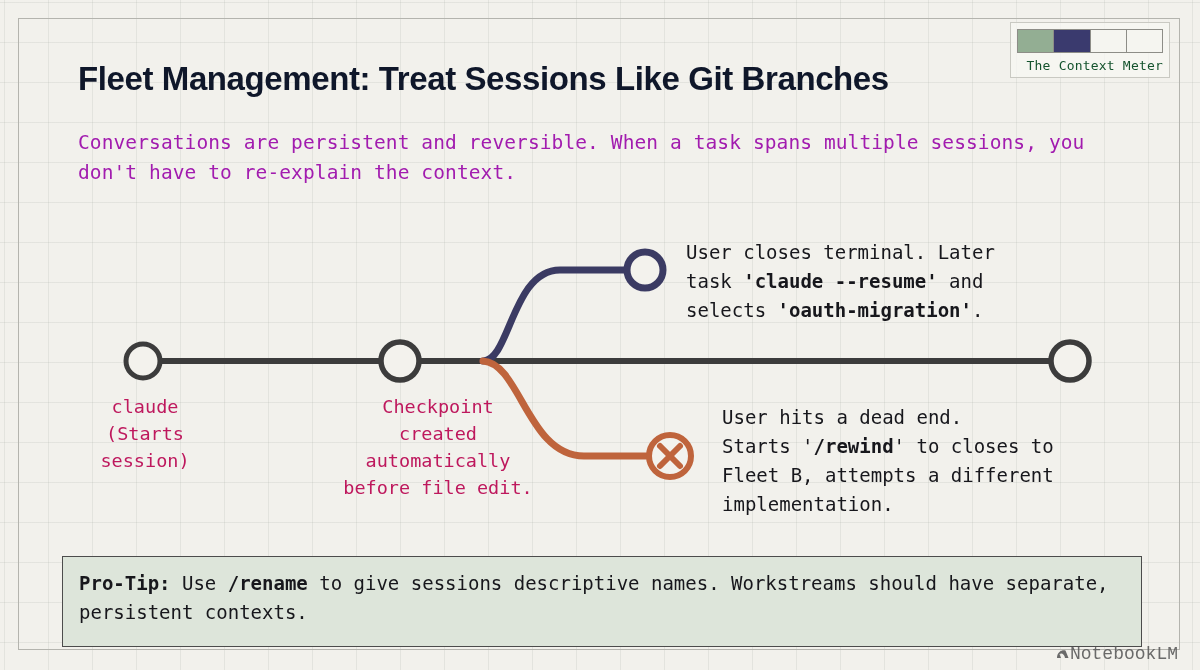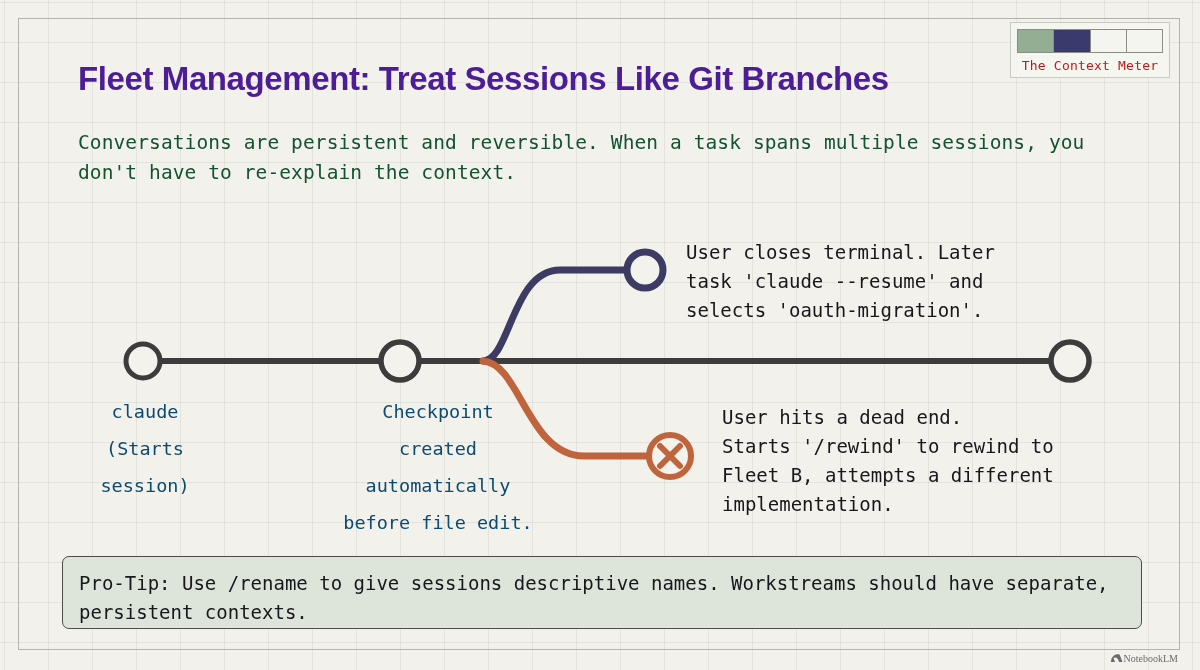--- a/index.html
+++ b/index.html
@@ -29,21 +29,21 @@
     pointer-events:none;
   }
   
   #title{
     position:absolute;
     left:78px;top:60px;
     font-family:"Liberation Sans", sans-serif;
     font-weight:bold;
     font-size:33px;
     letter-spacing:-0.4px;
-    color:#4c1d95;
+    color:#0f172a;
     white-space:nowrap;
   }
   
   #meter-box{
     position:absolute;
     right:30px;top:22px;
     width:160px;
     padding:6px 6px 4px 6px;
     box-sizing:border-box;
     border:1px solid #c9c9c2;
@@ -54,82 +54,83 @@
     display:flex;
     height:24px;
     border:1px solid #8d8d87;
     box-sizing:border-box;
   }
   #meter-bar .seg{flex:1 1 0;border-right:1px solid #8d8d87;}
   #meter-bar .seg:last-child{border-right:none;}
   #meter-label{
     margin-top:5px;
     font-size:13px;
-    color:#b91c1c;
+    color:#14532d;
     letter-spacing:0.2px;
     white-space:nowrap;
+    text-align:right;
   }
   
   #intro{
     position:absolute;
     left:78px;top:128px;
     width:1010px;
     font-size:19.5px;
     line-height:30px;
-    color:#14532d;
+    color:#a21caf;
     letter-spacing:0.1px;
   }
   
   #diagram{
     position:absolute;
     left:0;top:0;
     width:1200px;height:670px;
     pointer-events:none;
   }
   
   .nodelabel{
     position:absolute;
     font-size:18.5px;
-    line-height:37px;
-    color:#0c4a6e;
+    line-height:27px;
+    color:#be185d;
     white-space:pre;
   }
   #label-a{left:60px;top:393px;width:170px;text-align:center;}
   #label-b{left:313px;top:393px;width:250px;text-align:center;}
   .annot{
     position:absolute;
     font-size:19px;
     line-height:29px;
     color:#17171c;
     white-space:pre-wrap;
   }
   #annot-top{left:686px;top:238px;width:420px;}
   #annot-bottom{left:722px;top:403px;width:400px;}
-  .annot b, .tip b{font-weight:normal;}
+  .annot b, .tip b{font-weight:bold;}
   
   #protip{
     position:absolute;
     left:62px;top:556px;
     width:1080px;
     box-sizing:border-box;
     background:#dde5da;
     border:1.5px solid #4c4c4c;
-    border-radius:7px;
-    padding:12px 16px 1px 16px;
+    border-radius:0;
+    padding:12px 16px 19px 16px;
     font-size:19px;
     line-height:29px;
     color:#17171c;
   }
   
   #watermark{
     position:absolute;
     right:22px;bottom:6px;
     display:flex;align-items:center;gap:0;
-    font-family:Liberation Serif, serif;
-    font-size:10px;
+    font-family:Liberation Mono, monospace;
+    font-size:18px;
     color:#5c5c5c;
     opacity:0.9;
   }
 </style>
 </head>
 <body>
 
 <div id="page"></div>
 <div id="frame"></div>
 
@@ -172,21 +173,21 @@
 <div id="label-b" class="nodelabel">Checkpoint
 created
 automatically
 before file edit.</div>
 
 <div id="annot-top" class="annot"><span>User closes terminal. Later</span>
 <span>task </span><b>'claude --resume'</b><span> and</span>
 <span>selects </span><b>'oauth-migration'</b><span>.</span></div>
 
 <div id="annot-bottom" class="annot"><span>User hits a dead end.</span>
-<span>Starts '</span><b>/rewind</b><span>' to rewind to</span>
+<span>Starts '</span><b>/rewind</b><span>' to closes to</span>
 <span>Fleet B, attempts a different</span>
 <span>implementation.</span></div>
 
 <div id="protip" class="tip"><b>Pro-Tip:</b><span> Use </span><b>/rename</b><span> to give sessions descriptive names. Workstreams should have separate, persistent contexts.</span></div>
 
 <div id="watermark">
   <svg width="14" height="12" viewBox="0 0 14 12">
     <path d="M1 10 C1 4 6 1.5 9.5 2.5 L12.5 10 L9 10 C8.5 6 5.5 4.5 3.5 6 L5 10 Z" fill="#5c5c5c"></path>
   </svg>
   <span>NotebookLM</span>

